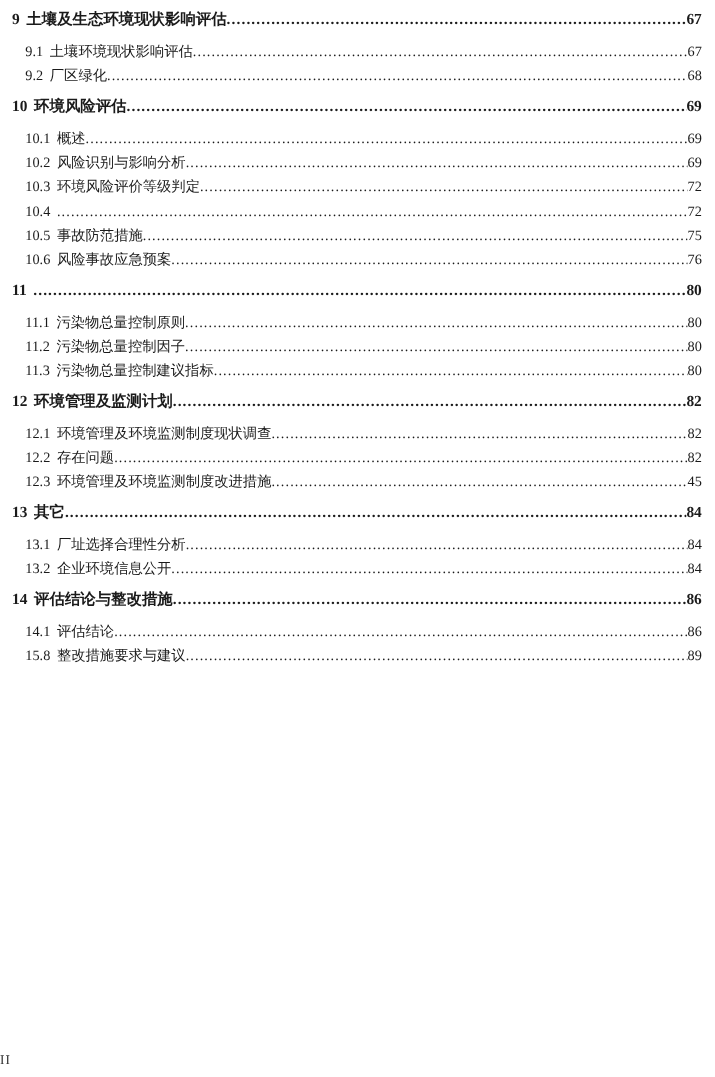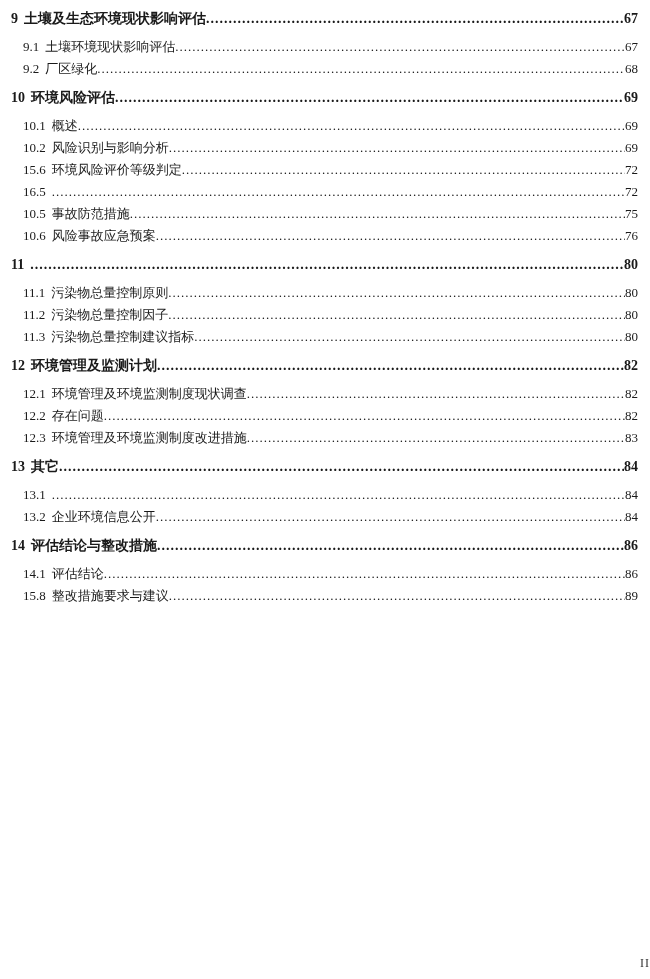--- a/index.html
+++ b/index.html
@@ -56,21 +56,21 @@
     letter-spacing: 1px;
   }
   .pg {
     flex: 0 0 auto;
   }
   .footer {
     position: absolute;
     left: 0;
     right: 0;
     bottom: 8px;
-    text-align: right;
+    text-align: left;
     font-size: 12px;
     color: #333333;
     letter-spacing: 1px;
   }
 </style>
 </head>
 <body>
 
 <div class="page">
   <div class="toc" id="toc-list">
@@ -110,28 +110,28 @@
   </div>
 
   <div class="row level-2">
     <span class="num">10.2</span>
     <span class="title">风险识别与影响分析</span>
     <span class="dots"></span>
     <span class="pg">69</span>
   </div>
 
   <div class="row level-2">
-    <span class="num">15.6</span>
+    <span class="num">10.3</span>
     <span class="title">环境风险评价等级判定</span>
     <span class="dots"></span>
     <span class="pg">72</span>
   </div>
 
   <div class="row level-2">
-    <span class="num">16.5</span>
+    <span class="num">10.4</span>
     <span class="dots"></span>
     <span class="pg">72</span>
   </div>
 
   <div class="row level-2">
     <span class="num">10.5</span>
     <span class="title">事故防范措施</span>
     <span class="dots"></span>
     <span class="pg">75</span>
   </div>
@@ -188,32 +188,33 @@
     <span class="num">12.2</span>
     <span class="title">存在问题</span>
     <span class="dots"></span>
     <span class="pg">82</span>
   </div>
 
   <div class="row level-2">
     <span class="num">12.3</span>
     <span class="title">环境管理及环境监测制度改进措施</span>
     <span class="dots"></span>
-    <span class="pg">83</span>
+    <span class="pg">45</span>
   </div>
 
   <div class="row level-1">
     <span class="num">13</span>
     <span class="title">其它</span>
     <span class="dots"></span>
     <span class="pg">84</span>
   </div>
 
   <div class="row level-2">
     <span class="num">13.1</span>
+    <span class="title">厂址选择合理性分析</span>
     <span class="dots"></span>
     <span class="pg">84</span>
   </div>
 
   <div class="row level-2">
     <span class="num">13.2</span>
     <span class="title">企业环境信息公开</span>
     <span class="dots"></span>
     <span class="pg">84</span>
   </div>

